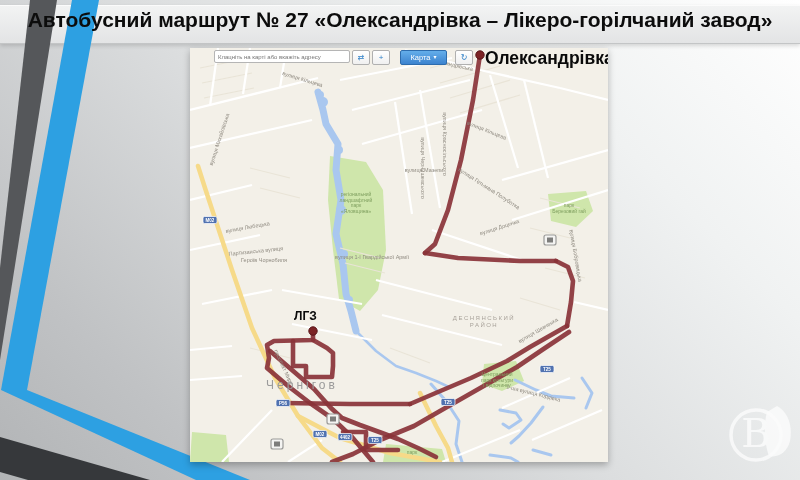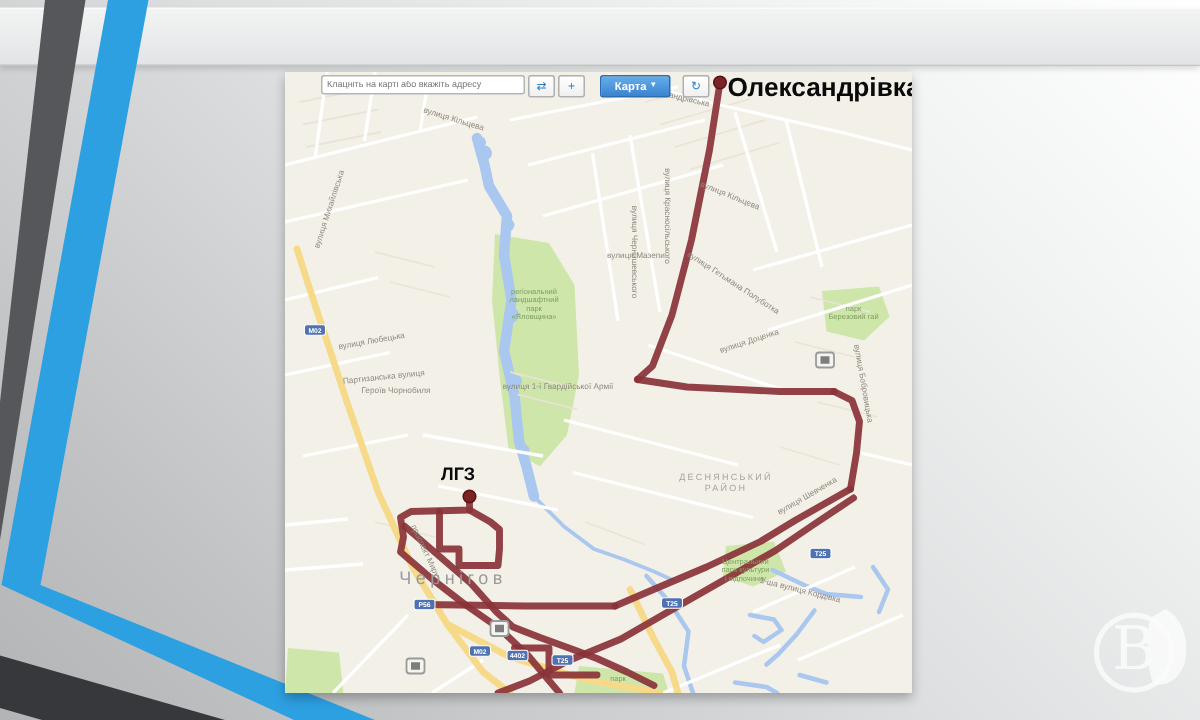--- a/index.html
+++ b/index.html
@@ -21,21 +21,21 @@
   .ep-start{left:295px;top:0px;font-size:17.5px;}
   .ep-end{left:104px;top:261px;font-size:12px;}
   .toolbar{position:absolute;left:24px;top:2px;z-index:7;display:flex;align-items:stretch;height:15px;}
   .tb-search{width:136px;height:13px;border:1px solid #b5b5b5;border-radius:2px;background:#fff;
     font-size:6px;color:#555;padding:0 3px;box-sizing:border-box;outline:none;
     font-family:"Liberation Sans",sans-serif;}
   .tb-btn{width:18px;height:15px;margin-left:2px;border:1px solid #b0b0b0;border-radius:2px;
     background:linear-gradient(#ffffff,#f0f0f0);color:#2f80c8;font-size:8px;line-height:13px;
     text-align:center;cursor:pointer;box-sizing:border-box;}
   .tb-karta{width:47px;height:15px;margin-left:10px;border:1px solid #2d6cad;border-radius:2px;
-    background:linear-gradient(#64aeea,#3c83cf);color:#fff;font-size:7.5px;font-weight:bold;
+    background:linear-gradient(#64aeea,#3c83cf);color:#fff;font-size:7.5px;font-weight:normal;
     line-height:13px;text-align:center;cursor:pointer;box-sizing:border-box;display:flex;
     justify-content:center;align-items:center;gap:3px;}
   .tb-karta .arr{font-size:6px;}
   .tb-refresh{margin-left:8px;}
   .watermark{position:absolute;left:718px;top:396px;width:82px;height:78px;z-index:3;opacity:.8;}
   .wm-letter{position:absolute;left:22px;top:14px;width:32px;text-align:center;
     font-family:"DejaVu Serif","Liberation Serif",serif;font-size:40px;color:#fdfdfd;}
 </style>
 </head>
 <body>
@@ -44,20 +44,21 @@
 
   <div class="title-bar"></div>
 
   <svg id="stripes-svg" width="800" height="480">
       <polygon points="30,0 57,0 0,360 0,268" fill="#55575a"></polygon>
       <polygon points="72,0 99,0 27,390 1,390" fill="#2da0e2"></polygon>
       <polygon points="1,390 27,390 250,480 196,480" fill="#2da0e2"></polygon>
       <polygon points="0,437 150,480 28,480 0,472" fill="#36383b"></polygon>
     </svg>
 
+  <div class="title-text">Автобусний маршрут № 27 «Олександрівка – Лікеро-горілчаний завод»</div>
 
   <div class="map">
     <svg id="map-svg" width="418" height="414" viewBox="0 0 418 414">
         <rect x="0" y="0" width="418" height="414" fill="#f3f0e8"></rect>
         <g>
           <polygon points="140,108 176,114 193,142 196,202 188,242 170,263 149,251 143,202 138,152" fill="#cfe6ab"></polygon>
           <polygon points="358,146 396,143 403,163 386,179 361,173" fill="#cfe6ab"></polygon>
           <polygon points="294,316 326,313 334,333 312,343 292,336" fill="#cfe6ab"></polygon>
           <polygon points="196,396 252,401 256,414 193,414" fill="#cfe6ab"></polygon>
           <polygon points="2,384 36,387 39,414 0,414" fill="#cfe6ab"></polygon>

